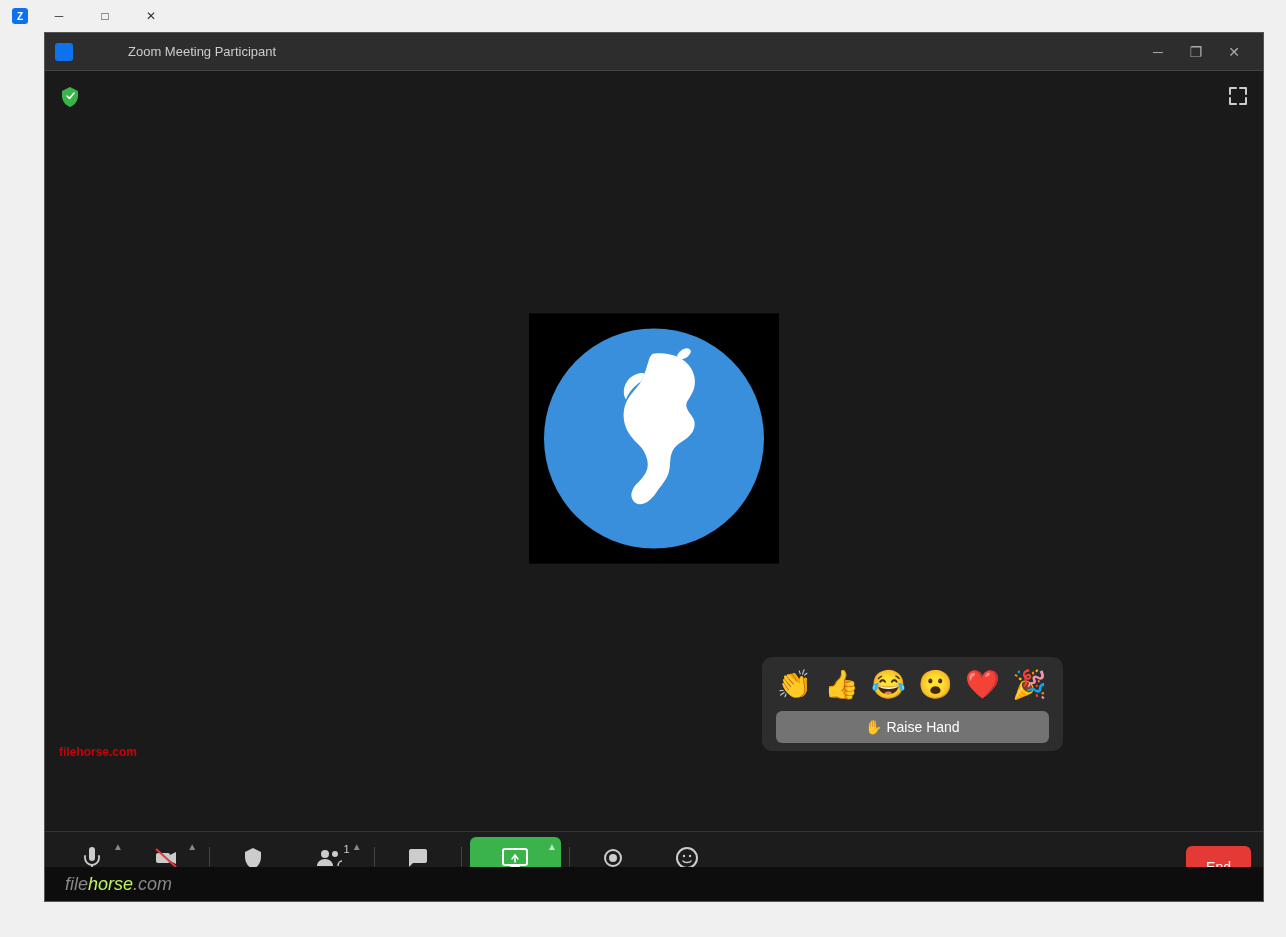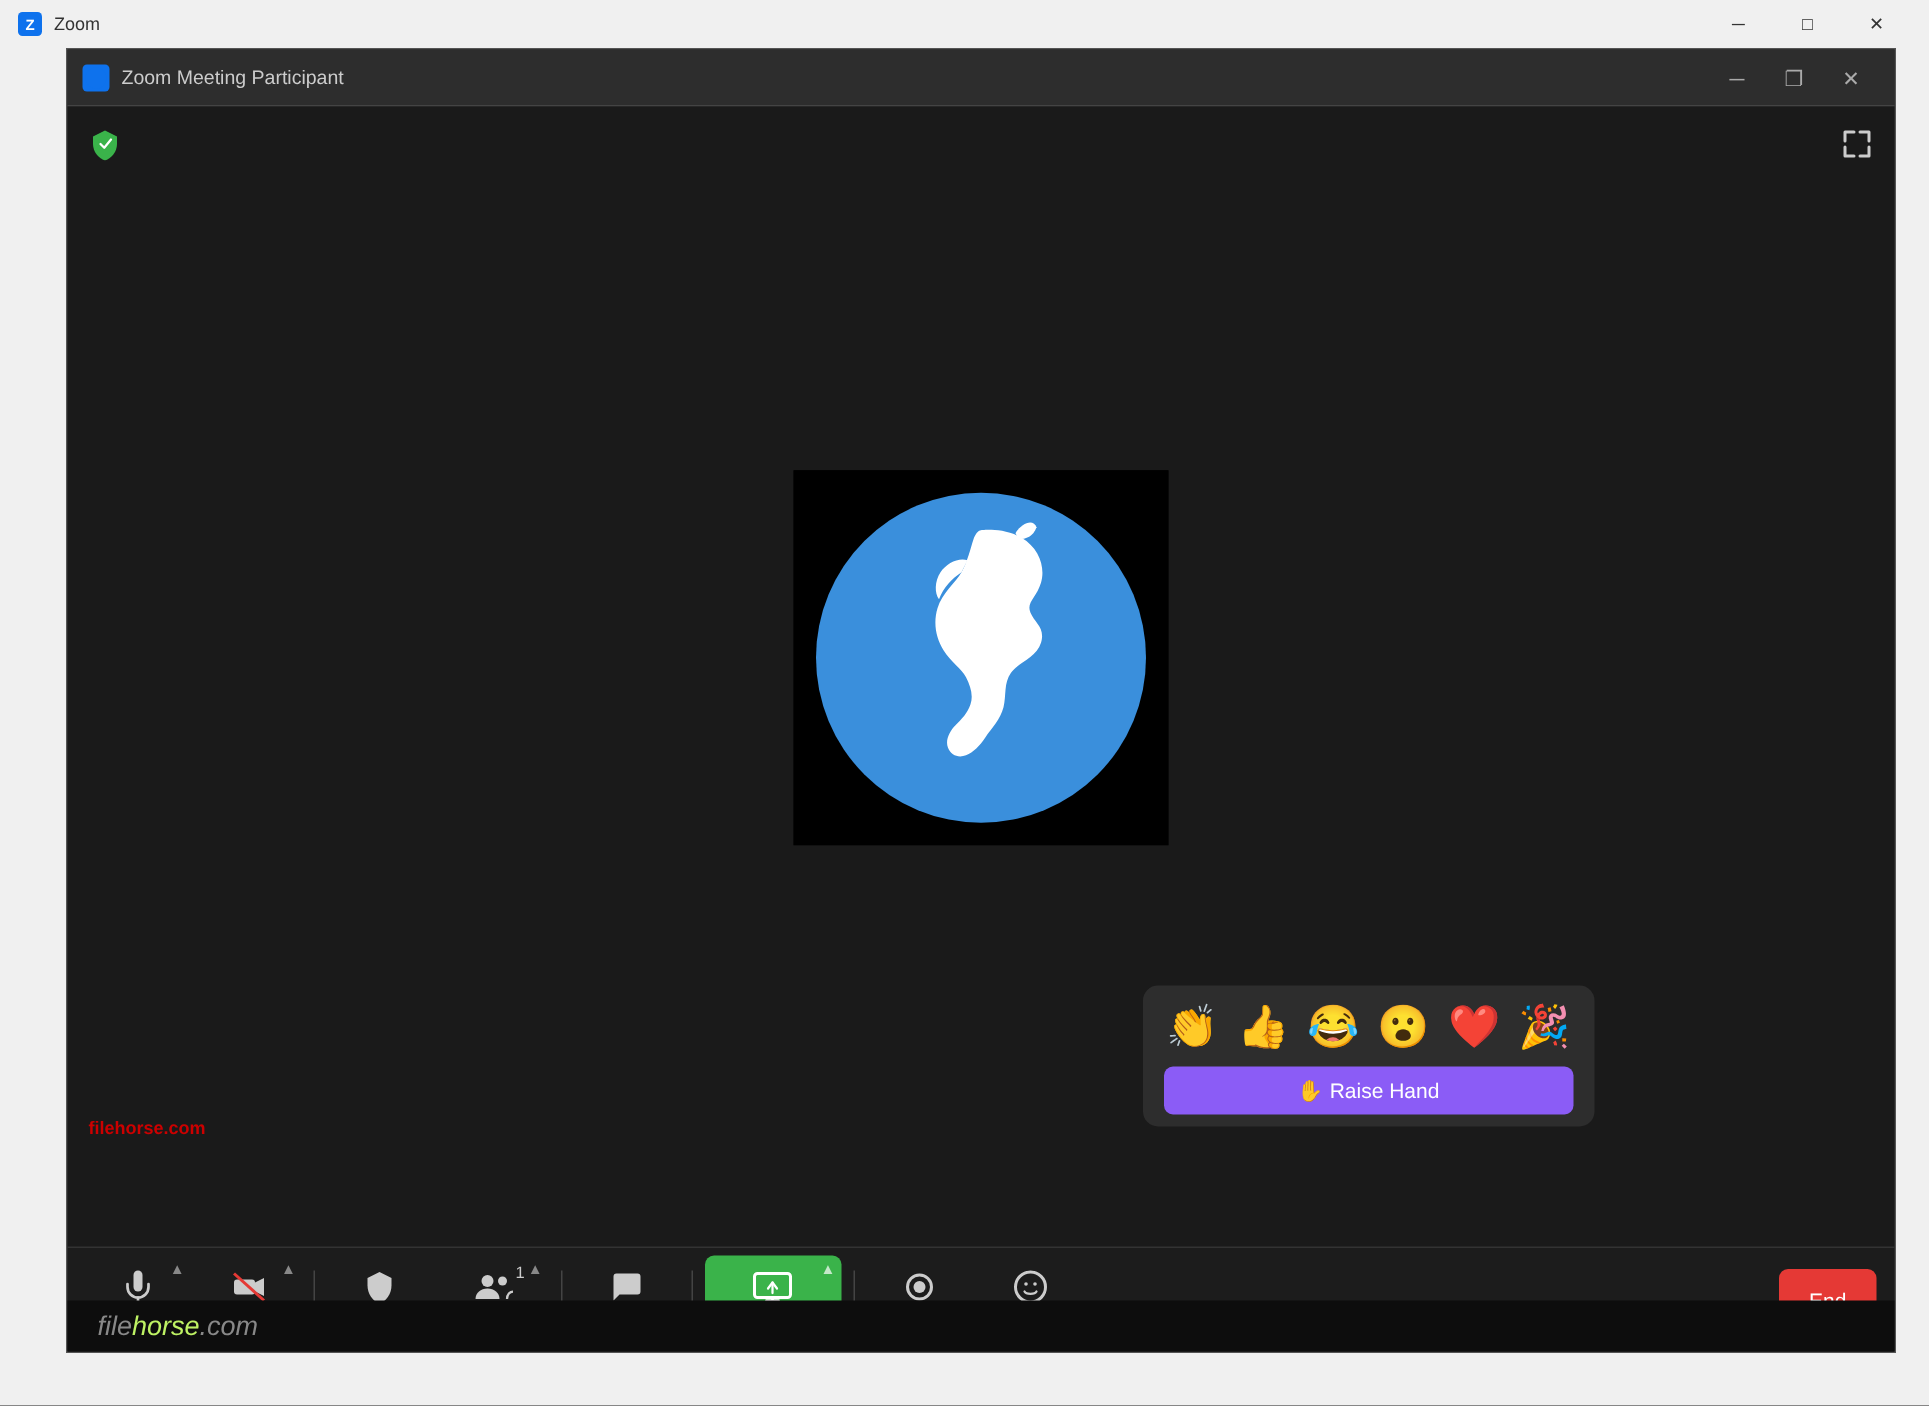--- a/index.html
+++ b/index.html
@@ -83,20 +83,21 @@
 
     
     .app-titlebar {
       height: 38px;
       background: #2d2d2d;
       display: flex;
       align-items: center;
       padding: 0 10px;
       flex-shrink: 0;
       border-bottom: 1px solid #444;
+      gap: 47px;
     }
 
     .app-title-icon {
       width: 18px;
       height: 18px;
       margin-right: 8px;
       background: #0e72ed;
       border-radius: 3px;
       display: flex;
       align-items: center;
@@ -207,21 +208,21 @@
       cursor: pointer;
       background: transparent;
       border: none;
       padding: 2px;
       border-radius: 6px;
       line-height: 1;
     }
 
     .raise-hand-btn {
       width: 100%;
-      background: #8b5cf6;
+      background: #737373;
       border: none;
       border-radius: 6px;
       color: white;
       font-size: 14px;
       padding: 8px 0;
       cursor: pointer;
       display: flex;
       align-items: center;
       justify-content: center;
       gap: 6px;
@@ -358,21 +359,20 @@
 
 <div class="os-window">
 
   <div class="os-titlebar">
     <div class="os-titlebar-icon">
       <svg width="14" height="14" viewBox="0 0 14 14" fill="none">
         <circle cx="7" cy="7" r="7" fill="#0e72ed"></circle>
         <text x="7" y="11" text-anchor="middle" fill="white" font-size="10" font-weight="bold">Z</text>
       </svg>
     </div>
-    <span class="os-titlebar-text">Zoom</span>
     <div class="os-controls">
       <button class="os-btn">─</button>
       <button class="os-btn">□</button>
       <button class="os-btn close">✕</button>
     </div>
   </div>
 
   <div class="app-window">
 
     <div class="app-titlebar">

